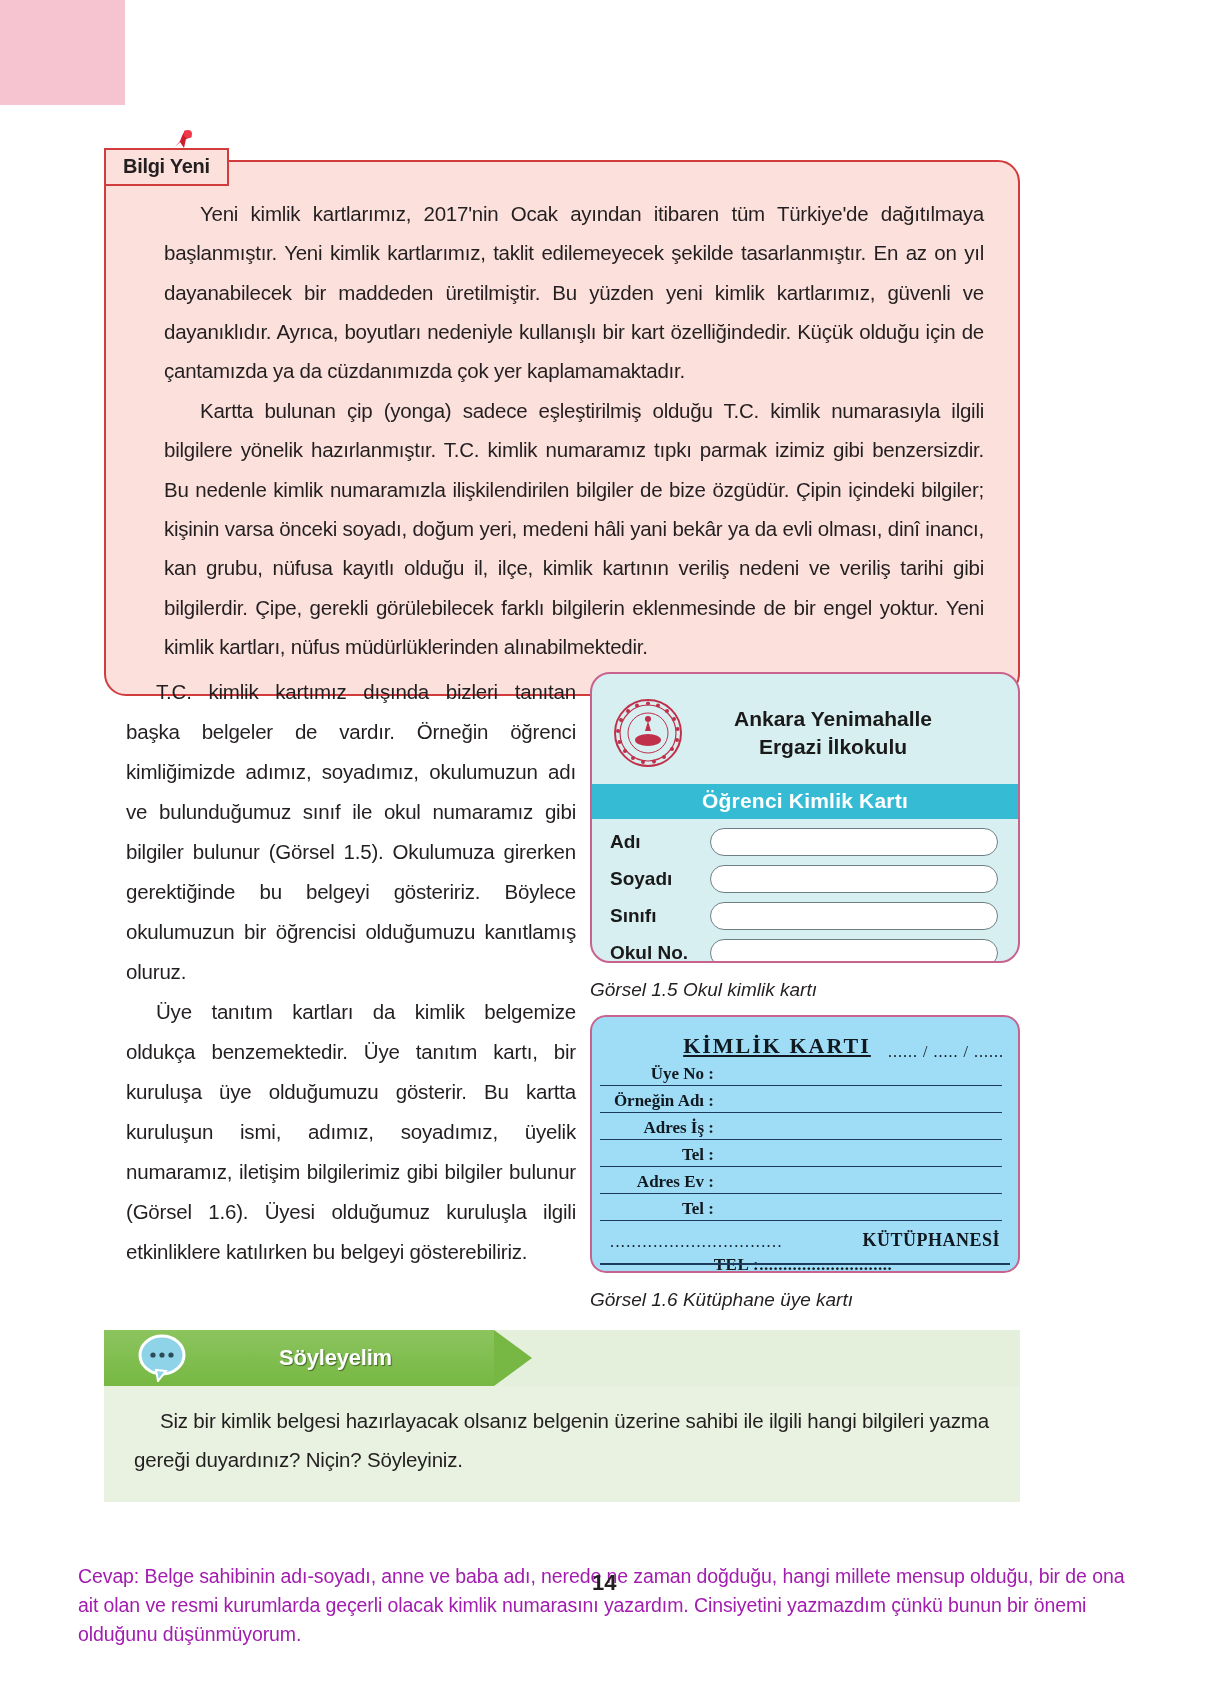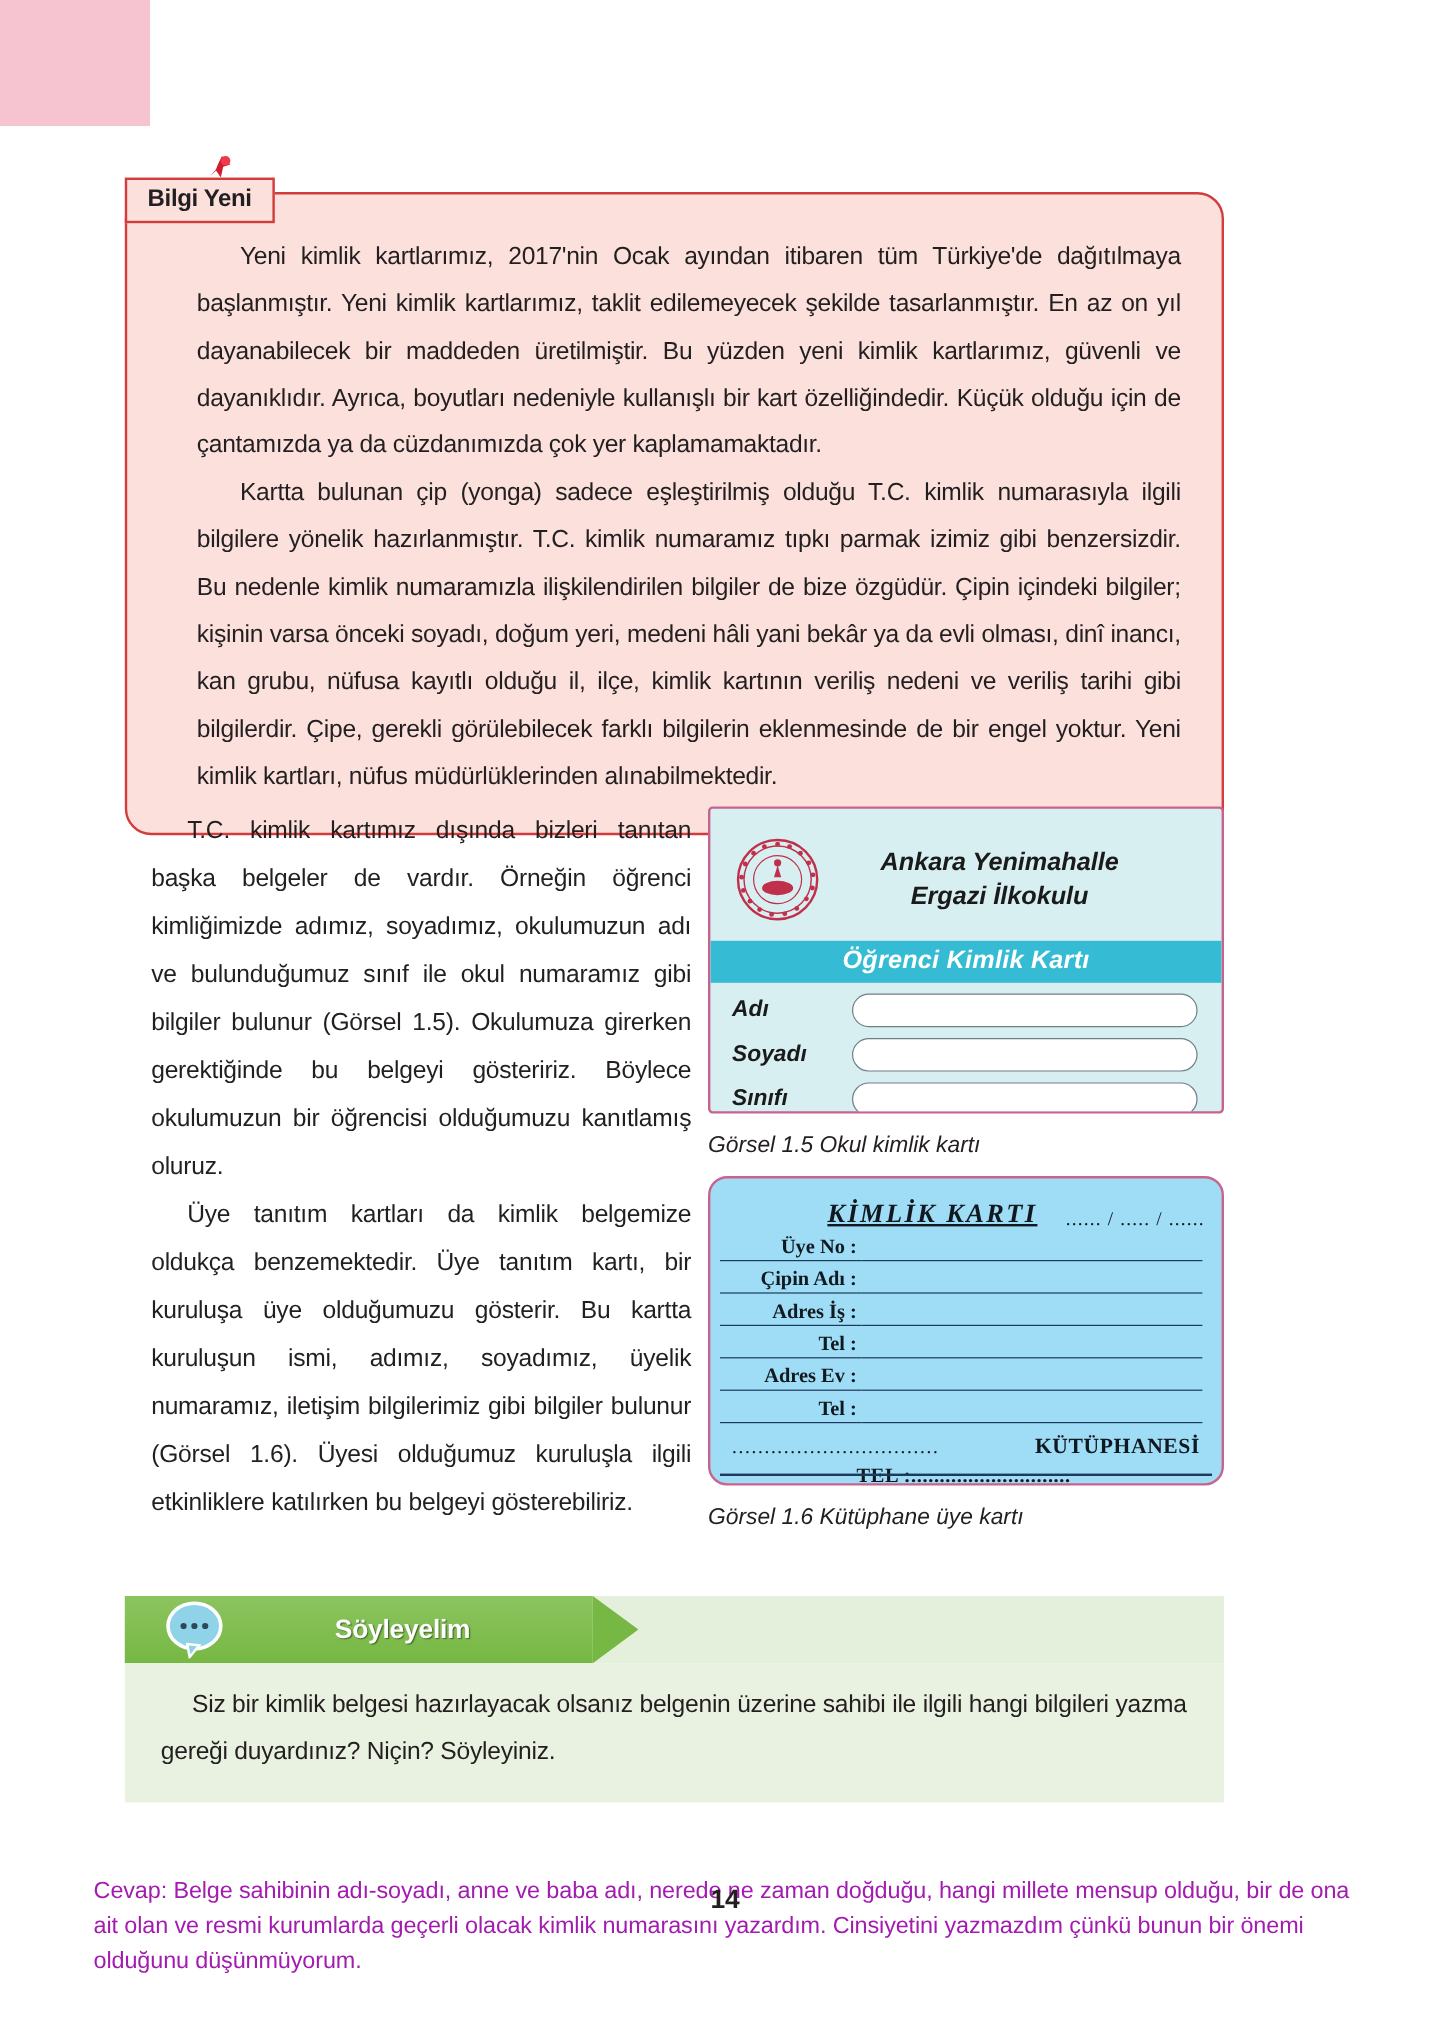--- a/index.html
+++ b/index.html
@@ -70,27 +70,26 @@
   }
   .col-left p{ margin:0; text-indent:30px; }
 
   .col-right{
     position:absolute; left:486px; top:0;
     width:430px;
   }
 
   
   .school-card{
-    width:430px; height:256px;
+    width:430px; height:291px;
     background:#d7eff1;
     border:2.5px solid #c8628f;
-    border-radius:4px;
+    border-radius:20px;
     position:relative;
     overflow:hidden;
-    font-style:italic;
   }
   .school-head{
     display:flex; align-items:center;
     padding:16px 14px 8px 14px;
     height:110px;
   }
   .emblem{
     width:72px; height:72px; flex:0 0 72px;
     margin-left:6px;
   }
@@ -151,21 +150,20 @@
   }
   .lib-inner{ padding:10px 12px 0 8px; position:relative; height:100%; }
   .lib-title{
     text-align:center;
     font-weight:bold;
     font-size:22px;
     letter-spacing:2px;
     text-decoration:underline;
     color:#101820;
     margin:6px 0 0 -52px;
-    font-style:italic;
   }
   .lib-date{
     position:absolute; right:14px; top:26px;
     font-size:16px; color:#101820; letter-spacing:1px;
   }
   .lib-row{
     display:flex; align-items:flex-end;
     margin-top:5px;
   }
   .lib-lab{
@@ -356,21 +354,21 @@
     <div class="lib-card">
       <div class="lib-inner">
         <div class="lib-title">KİMLİK KARTI</div>
         <div class="lib-date">...... / ..... / ......</div>
 
         <div class="lib-row">
           <span class="lib-lab">Üye No :</span>
           <span class="lib-line"></span>
         </div>
         <div class="lib-row">
-          <span class="lib-lab">Çipin Adı :</span>
+          <span class="lib-lab">Örneğin Adı :</span>
           <span class="lib-line"></span>
         </div>
         <div class="lib-row">
           <span class="lib-lab">Adres İş :</span>
           <span class="lib-line"></span>
         </div>
         <div class="lib-row">
           <span class="lib-lab">Tel :</span>
           <span class="lib-line"></span>
         </div>

